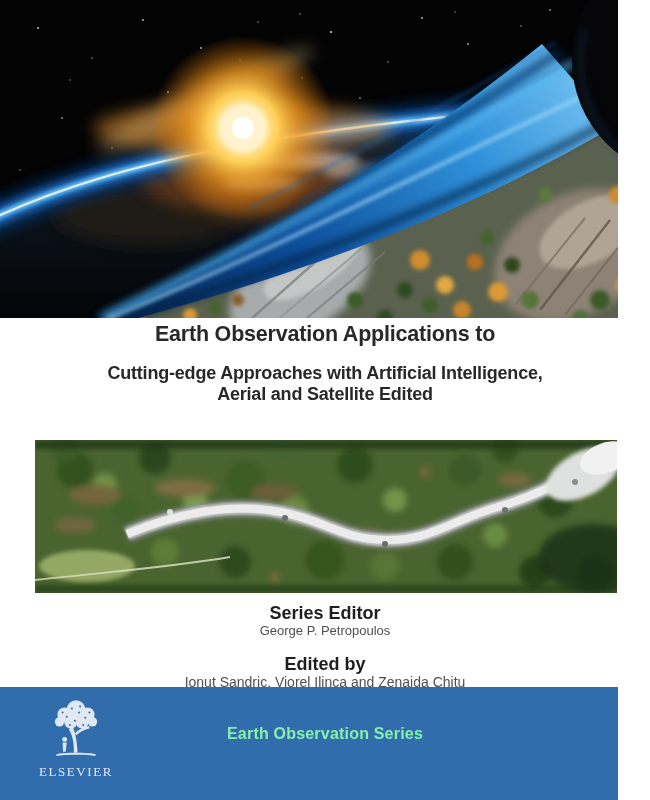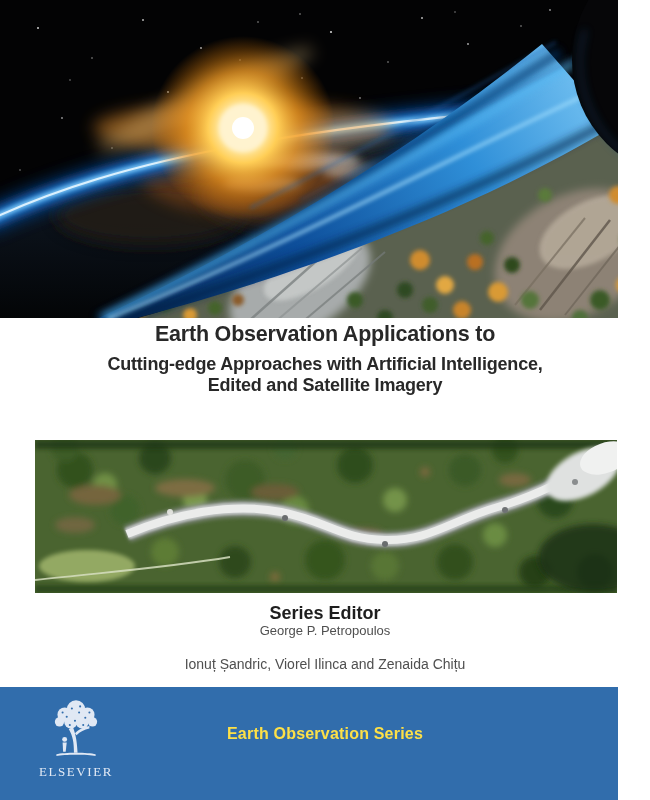--- a/index.html
+++ b/index.html
@@ -6,39 +6,39 @@
   body{width:650px;height:800px;overflow:hidden;font-family:"Liberation Sans","DejaVu Sans",sans-serif;}
   .cover{position:relative;width:618px;height:800px;background:#ffffff;overflow:hidden;}
 
   
   .hero{position:absolute;left:0;top:0;width:650px;height:318px;overflow:hidden;background:#030304;}
   .hero svg{display:block;}
 
   
   .title-block{position:absolute;left:0;top:321px;width:650px;text-align:center;}
   .title-line{font-size:21.5px;font-weight:bold;line-height:26px;letter-spacing:-0.2px;color:var(--title-text,#282828);}
-  .subtitle{margin-top:7px;}
+  .subtitle{margin-top:16px;}
   .subtitle-line{font-size:18px;font-weight:bold;line-height:21px;letter-spacing:-0.2px;color:var(--title-text,#2b2b2b);}
 
   
   .landslide-photo{position:absolute;left:35px;top:440px;width:582px;height:153px;overflow:hidden;}
   .landslide-photo svg{display:block;}
 
   
   .credits{position:absolute;left:0;top:604px;width:650px;text-align:center;}
   .credit-label{font-size:18px;font-weight:bold;line-height:18px;color:#1e1e1e;}
   .credit-name{font-size:13px;line-height:18px;color:var(--muted-text,#4f4f4f);}
   .credit-names{font-size:14px;line-height:18px;color:var(--muted-text,#4f4f4f);text-align:center;}
   .credit-gap{height:15px;}
 
   
   .footer{position:absolute;left:0;top:687px;width:650px;height:113px;background:var(--footer-blue,#316dac);}
   .elsevier-logo{position:absolute;left:32px;top:8px;width:88px;text-align:center;}
   .elsevier-wordmark{margin-top:1px;font-family:"Liberation Serif","DejaVu Serif",serif;font-size:13px;letter-spacing:1.6px;color:#e3eaf5;}
-  .series-name{position:absolute;left:0;top:38px;width:100%;text-align:center;font-size:16px;font-weight:bold;letter-spacing:0.2px;color:#fde047;}
+  .series-name{position:absolute;left:0;top:38px;width:100%;text-align:center;font-size:16px;font-weight:bold;letter-spacing:0.2px;color:#86efac;}
 </style>
 </head>
 <body>
 
 <div class="cover">
 
   <div class="hero">
     <svg width="650" height="318" viewBox="0 0 650 318" xmlns="http://www.w3.org/2000/svg">
       <defs>
         <radialGradient id="sunCore" cx="50%" cy="50%" r="50%">
@@ -187,21 +187,21 @@
           <path d="M 585,30 A 116,116 0 0 0 648,168" fill="none" stroke="#1b4f86" stroke-width="3" filter="url(#b4)" opacity="0.5"></path>
         </g>
       </g>
     </svg>
   </div>
 
   <div class="title-block">
     <div class="title-line">Earth Observation Applications to</div>
     <div class="subtitle">
       <div class="subtitle-line">Cutting-edge Approaches with Artificial Intelligence,</div>
-      <div class="subtitle-line">Edited and Satellite Imagery</div>
+      <div class="subtitle-line">Aerial and Satellite Edited</div>
     </div>
   </div>
 
   <div class="landslide-photo">
     <svg width="582" height="153" viewBox="0 0 582 153" xmlns="http://www.w3.org/2000/svg">
       <defs>
         <filter id="mb1" x="-50%" y="-50%" width="200%" height="200%">
             <feGaussianBlur stdDeviation="1"></feGaussianBlur>
           </filter>
         <filter id="mb2" x="-50%" y="-50%" width="200%" height="200%">
@@ -266,20 +266,21 @@
         <ellipse cx="558" cy="118" rx="55" ry="34" fill="#1c3012" filter="url(#mb3)" opacity="0.85"></ellipse>
         <circle cx="135" cy="72" r="3" fill="#e8e8e4" opacity="0.9"></circle>
       </g>
     </svg>
   </div>
 
   <div class="credits">
     <div class="credit-label">Series Editor</div>
     <div class="credit-name">George P. Petropoulos</div>
     <div class="credit-gap"></div>
+    <div class="credit-label">Edited by</div>
     <div class="credit-names">Ionuț Șandric, Viorel Ilinca and Zenaida Chițu</div>
   </div>
 
   <div class="footer">
     <div class="elsevier-logo">
       <svg width="66" height="64" viewBox="0 0 64 62" xmlns="http://www.w3.org/2000/svg">
         <g fill="#e0e8f4">
           <circle cx="32" cy="14" r="9"></circle>
             <circle cx="21" cy="19" r="7"></circle>
             <circle cx="43" cy="19" r="7"></circle>

